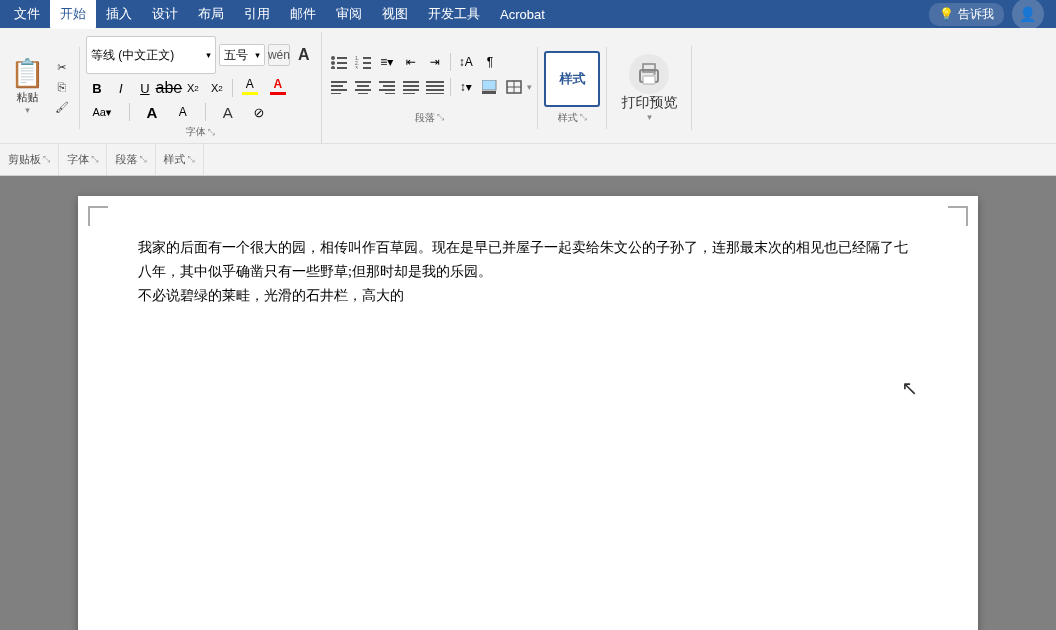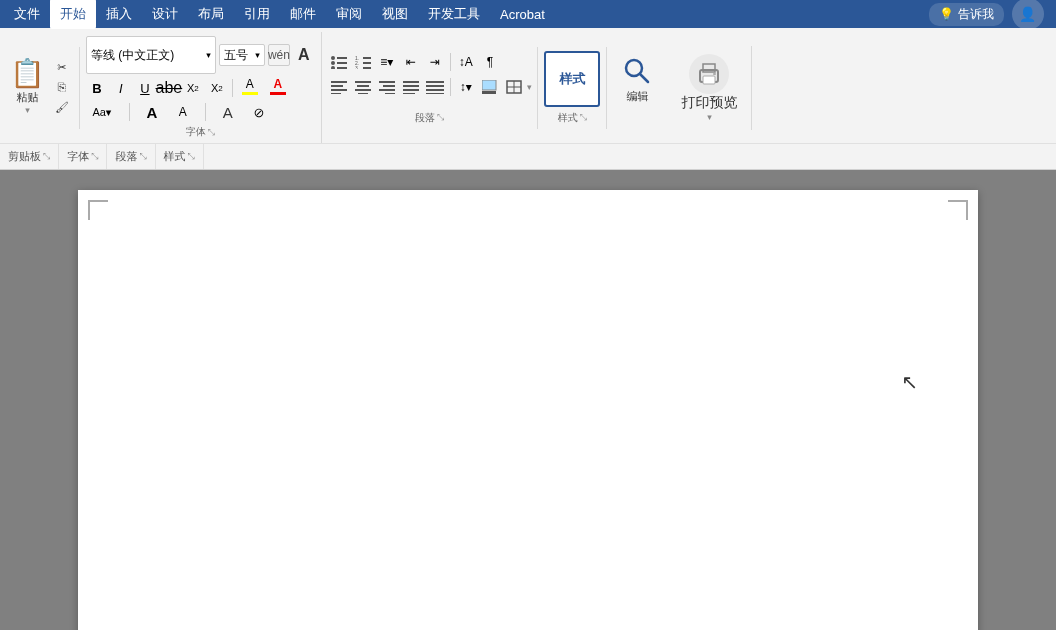--- a/index.html
+++ b/index.html
@@ -268,21 +268,21 @@
       width: 40px; height: 40px;
       border-radius: 50%;
       background: #e8e8e8;
       display: flex; align-items: center; justify-content: center;
       font-size: 20px;
     }
 
     
     .ribbon-bottom {
       display: flex;
-      height: 26px;
+      height: 32px;
       border-top: 1px solid #e0e0e0;
       background: #f3f3f3;
     }
     .rbl-item {
       display: flex; align-items: center;
       padding: 0 8px; font-size: 11px; color: #555;
       border-right: 1px solid #e0e0e0;
       gap: 2px; cursor: pointer;
     }
     .rbl-expand { font-size: 9px; color: #888; }
@@ -527,31 +527,20 @@
     <div class="style-section">
       <div class="style-big-btn">
         <span style="font-size:13px;font-weight:bold;color:#2b5797;">样式</span>
       </div>
       <div class="ribbon-section-label">
         <span>样式</span>
         <span class="ribbon-label-expand">⤡</span>
       </div>
     </div>
 
-    <div class="editing-section">
-      <div class="edit-btn">
-        <div class="edit-icon">
-          <svg width="28" height="28" viewBox="0 0 28 28">
-            <circle cx="11" cy="11" r="8" fill="none" stroke="#2b5797" stroke-width="2.5"></circle>
-            <line x1="17" y1="17" x2="25" y2="25" stroke="#2b5797" stroke-width="2.5" stroke-linecap="round"></line>
-          </svg>
-        </div>
-        <span style="font-size:11px;color:#333;">编辑</span>
-      </div>
-    </div>
 
     <div class="print-section">
       <div class="print-btn">
         <div class="print-icon">
           <svg width="28" height="28" viewBox="0 0 28 28">
             <rect x="5" y="10" width="18" height="12" rx="2" fill="none" stroke="#888" stroke-width="2"></rect>
             <rect x="8" y="16" width="12" height="8" rx="1" fill="white" stroke="#aaa" stroke-width="1"></rect>
             <rect x="8" y="4" width="12" height="8" fill="none" stroke="#888" stroke-width="1.5"></rect>
             <rect x="18" y="13" width="3" height="2" rx="1" fill="#aaa"></rect>
           </svg>
@@ -582,16 +571,20 @@
     </div>
   </div>
 </div>
 
 <div class="doc-area">
   <div class="page">
     <div class="page-corner corner-tl"></div>
     <div class="page-corner corner-tr"></div>
 
     <div class="page-content">
+      <div class="col">
+        <p style="white-space:pre-line;">我家的后面有一个很大的园，相传叫作百草园。现在是早已并屋子一起卖给朱文公的子孙了，连那最末次的相见也已经隔了七八年，其中似乎确凿只有一些野草;但那时却是我的乐园。
+不必说碧绿的莱畦，光滑的石井栏，高大的</p>
+      </div>
     </div>
     <div class="cursor-arrow">↖</div>
   </div>
 </div>
 
 </body></html>

